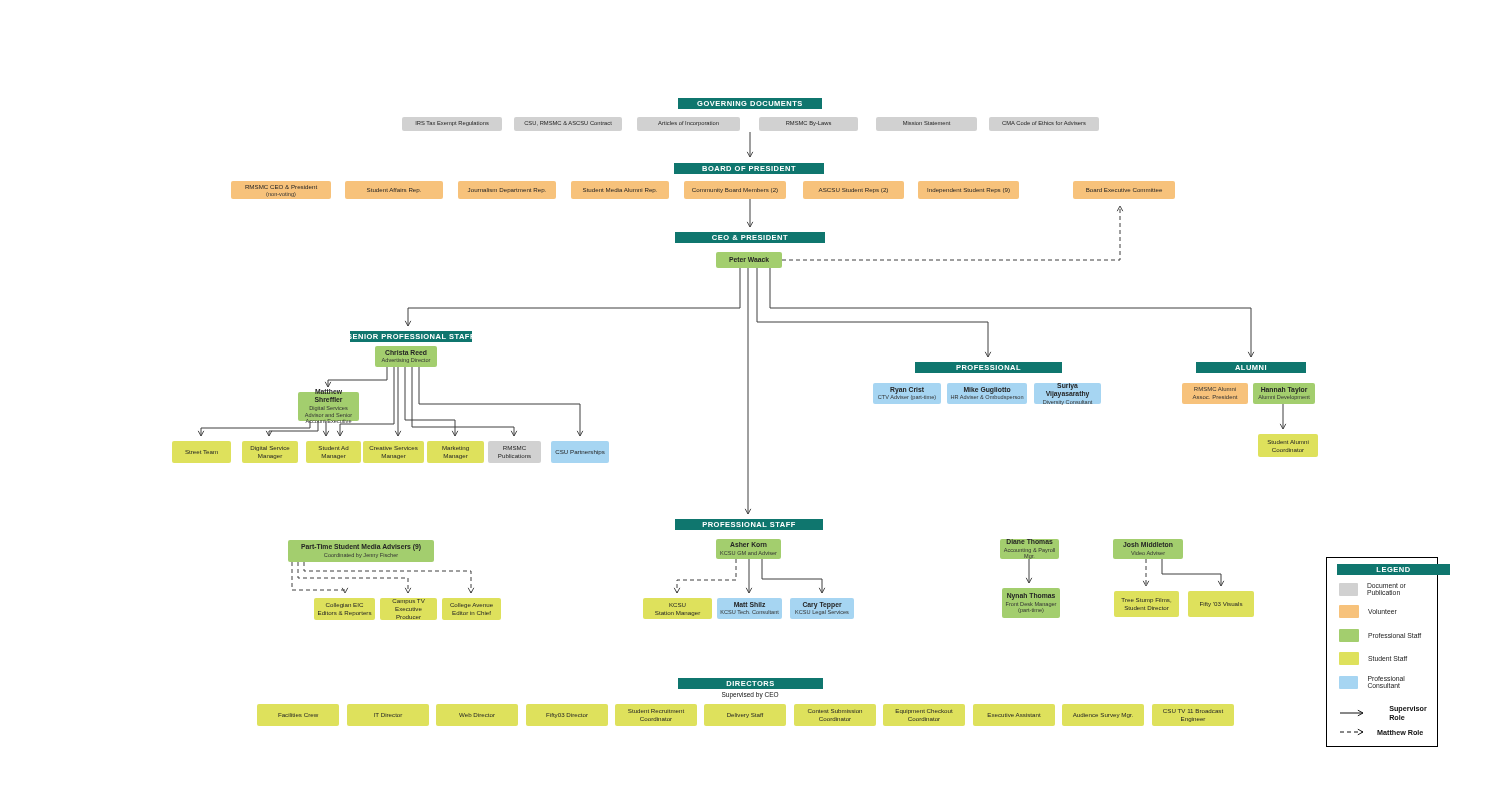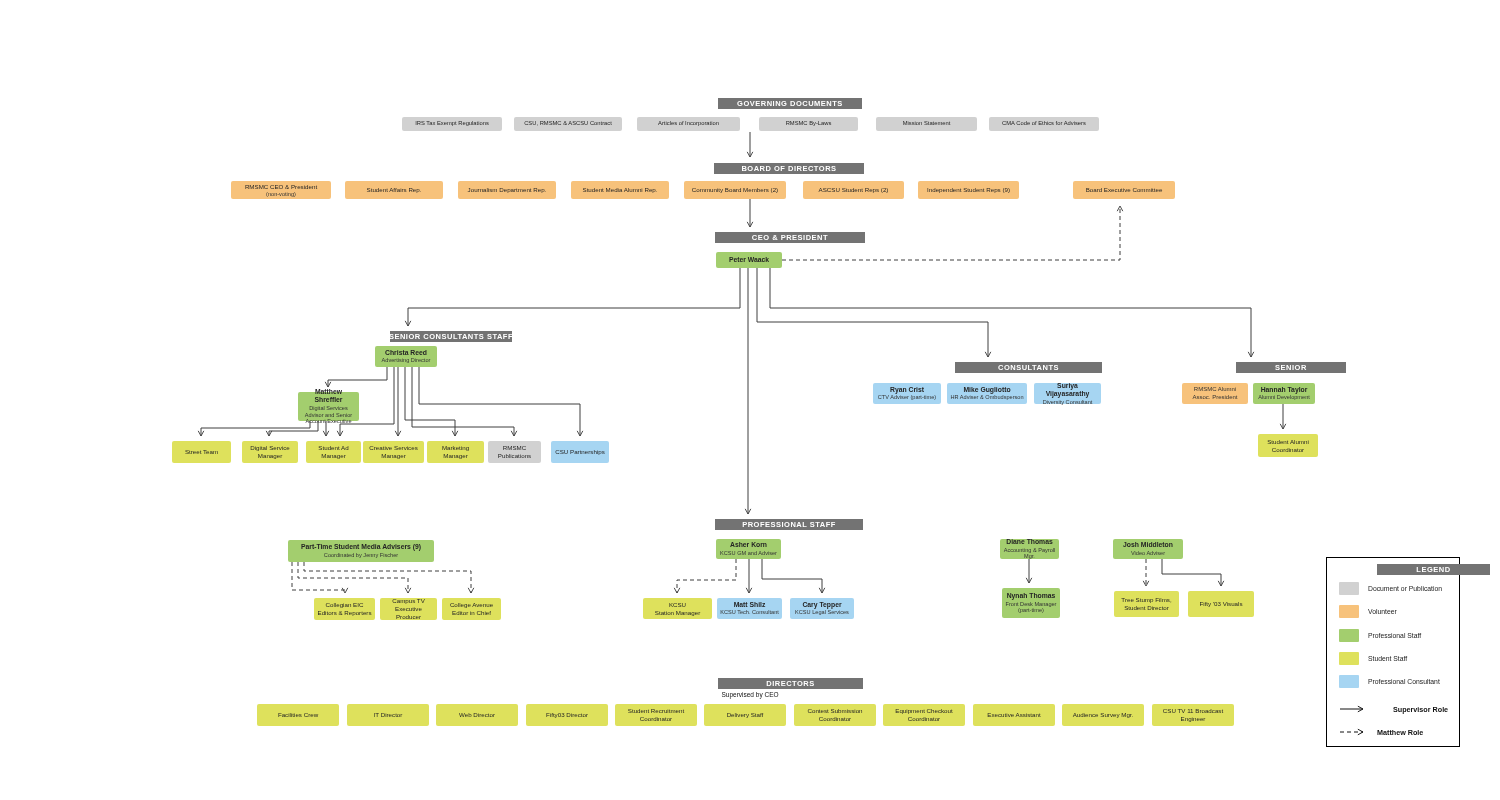--- a/index.html
+++ b/index.html
@@ -2,32 +2,32 @@
 <html><head>
 <meta charset="utf-8">
 <style>
   html,body{margin:0;padding:0;background:#fff;}
   .canvas{position:relative;width:1500px;height:800px;background:#fff;
           font-family:"Liberation Sans",sans-serif;color:#222;overflow:hidden;}
   .title{position:absolute;left:0;top:40px;width:100%;text-align:center;
          font-size:26px;font-weight:700;letter-spacing:.2px;color:#111;}
   .subtitle{position:absolute;left:0;top:70px;width:100%;text-align:center;
             font-size:11px;font-weight:700;color:#111;}
-  .bar{position:absolute;background:#737373;color:#fff;font-weight:700;font-size:7.5px;
+  .bar{position:absolute;background:#0f766e;color:#fff;font-weight:700;font-size:7.5px;
        letter-spacing:.5px;display:flex;align-items:center;justify-content:center;
-       text-align:center;white-space:nowrap;margin-left:40px;}
+       text-align:center;white-space:nowrap;}
   .node{position:absolute;display:flex;flex-direction:column;align-items:center;
         justify-content:center;text-align:center;border-radius:2px;box-sizing:border-box;
         padding:1px 2px;font-size:6.2px;line-height:1.25;color:#242424;}
   .nm{font-weight:700;font-size:6.8px;line-height:1.2;}
   .rl{font-size:5.6px;line-height:1.2;margin-top:.5px;color:#333;}
   .orange{background:#F7C27B;} .green{background:#A3CE6E;} .yellow{background:#DEE15C;}
   .blue{background:#A6D5F2;} .gray{background:#D1D1D1;}
   .conn{position:absolute;left:0;top:0;pointer-events:none;}
-  .legend{position:absolute;left:1326px;top:557px;width:134px;height:190px;
+  .legend{position:absolute;left:1326px;top:557px;width:112px;height:190px;
           border:1px solid #000;background:#fff;box-sizing:border-box;}
   .lg-row{position:absolute;display:flex;align-items:center;}
   .lg-sw{width:20px;height:13px;border-radius:1px;margin-right:9px;}
   .lg-lb{font-size:6.8px;color:#222;}
   .lg-ar{font-size:7.2px;font-weight:700;color:#111;}
   .sub-note{position:absolute;text-align:center;font-size:6.5px;color:#111;}
 </style>
 </head>
 <body>
 
@@ -71,70 +71,70 @@
 
 
   <div class="bar" style="left:678px;top:98px;width:144px;height:11px;">GOVERNING DOCUMENTS</div>
   <div class="node gray" style="left:402px;top:117px;width:100px;height:14px;font-size:5.8px;">IRS Tax Exempt Regulations</div>
   <div class="node gray" style="left:514px;top:117px;width:108px;height:14px;font-size:5.8px;">CSU, RMSMC &amp; ASCSU Contract</div>
   <div class="node gray" style="left:637px;top:117px;width:103px;height:14px;font-size:5.8px;">Articles of Incorporation</div>
   <div class="node gray" style="left:759px;top:117px;width:99px;height:14px;font-size:5.8px;">RMSMC By-Laws</div>
   <div class="node gray" style="left:876px;top:117px;width:101px;height:14px;font-size:5.8px;">Mission Statement</div>
   <div class="node gray" style="left:989px;top:117px;width:110px;height:14px;font-size:5.8px;">CMA Code of Ethics for Advisers</div>
 
-  <div class="bar" style="left:674px;top:163px;width:150px;height:11px;">BOARD OF DIRECTORS</div>
+  <div class="bar" style="left:674px;top:163px;width:150px;height:11px;">BOARD OF PRESIDENT</div>
   <div class="node orange" style="left:231px;top:181px;width:100px;height:18px;">
     <span>RMSMC CEO &amp; President</span>
     <span class="rl">(non-voting)</span>
   </div>
   <div class="node orange" style="left:345px;top:181px;width:98px;height:18px;">Student Affairs Rep.</div>
   <div class="node orange" style="left:458px;top:181px;width:98px;height:18px;">Journalism Department Rep.</div>
   <div class="node orange" style="left:571px;top:181px;width:98px;height:18px;">Student Media Alumni Rep.</div>
   <div class="node orange" style="left:684px;top:181px;width:102px;height:18px;">Community Board Members (2)</div>
   <div class="node orange" style="left:803px;top:181px;width:101px;height:18px;">ASCSU Student Reps (2)</div>
   <div class="node orange" style="left:918px;top:181px;width:101px;height:18px;">Independent Student Reps (9)</div>
   <div class="node orange" style="left:1073px;top:181px;width:102px;height:18px;">Board Executive Committee</div>
 
   <div class="bar" style="left:675px;top:232px;width:150px;height:11px;">CEO &amp; PRESIDENT</div>
   <div class="node green" style="left:716px;top:252px;width:66px;height:16px;">
     <span class="nm">Peter Waack</span>
   </div>
 
-  <div class="bar" style="left:350px;top:331px;width:122px;height:11px;">SENIOR CONSULTANTS STAFF</div>
+  <div class="bar" style="left:350px;top:331px;width:122px;height:11px;">SENIOR PROFESSIONAL STAFF</div>
   <div class="node green" style="left:375px;top:346px;width:62px;height:21px;">
     <span class="nm">Christa Reed</span>
     <span class="rl">Advertising Director</span>
   </div>
   <div class="node green" style="left:298px;top:392px;width:61px;height:29px;">
     <span class="nm">Matthew Shreffler</span>
     <span class="rl">Digital Services Advisor and Senior Account Executive</span>
   </div>
   <div class="node yellow" style="left:172px;top:441px;width:59px;height:22px;">Street Team</div>
   <div class="node yellow" style="left:242px;top:441px;width:56px;height:22px;">Digital Service Manager</div>
   <div class="node yellow" style="left:306px;top:441px;width:55px;height:22px;">Student Ad Manager</div>
   <div class="node yellow" style="left:363px;top:441px;width:61px;height:22px;">Creative Services Manager</div>
   <div class="node yellow" style="left:427px;top:441px;width:57px;height:22px;">Marketing Manager</div>
   <div class="node gray" style="left:488px;top:441px;width:53px;height:22px;">RMSMC Publications</div>
   <div class="node blue" style="left:551px;top:441px;width:58px;height:22px;">CSU Partnerships</div>
 
-  <div class="bar" style="left:915px;top:362px;width:147px;height:11px;">CONSULTANTS</div>
+  <div class="bar" style="left:915px;top:362px;width:147px;height:11px;">PROFESSIONAL</div>
   <div class="node blue" style="left:873px;top:383px;width:68px;height:21px;">
     <span class="nm">Ryan Crist</span>
     <span class="rl">CTV Adviser (part-time)</span>
   </div>
   <div class="node blue" style="left:947px;top:383px;width:80px;height:21px;">
     <span class="nm">Mike Gugliotto</span>
     <span class="rl">HR Adviser &amp; Ombudsperson</span>
   </div>
   <div class="node blue" style="left:1034px;top:383px;width:67px;height:21px;">
     <span class="nm">Suriya Vijayasarathy</span>
     <span class="rl">Diversity Consultant</span>
   </div>
 
-  <div class="bar" style="left:1196px;top:362px;width:110px;height:11px;">SENIOR</div>
+  <div class="bar" style="left:1196px;top:362px;width:110px;height:11px;">ALUMNI</div>
   <div class="node orange" style="left:1182px;top:383px;width:66px;height:21px;">
     <span class="rl" style="font-size:6px;">RMSMC Alumni</span>
     <span class="rl" style="font-size:6px;">Assoc. President</span>
   </div>
   <div class="node green" style="left:1253px;top:383px;width:62px;height:21px;">
     <span class="nm">Hannah Taylor</span>
     <span class="rl">Alumni Development</span>
   </div>
   <div class="node yellow" style="left:1258px;top:434px;width:60px;height:23px;">Student Alumni Coordinator</div>
 

